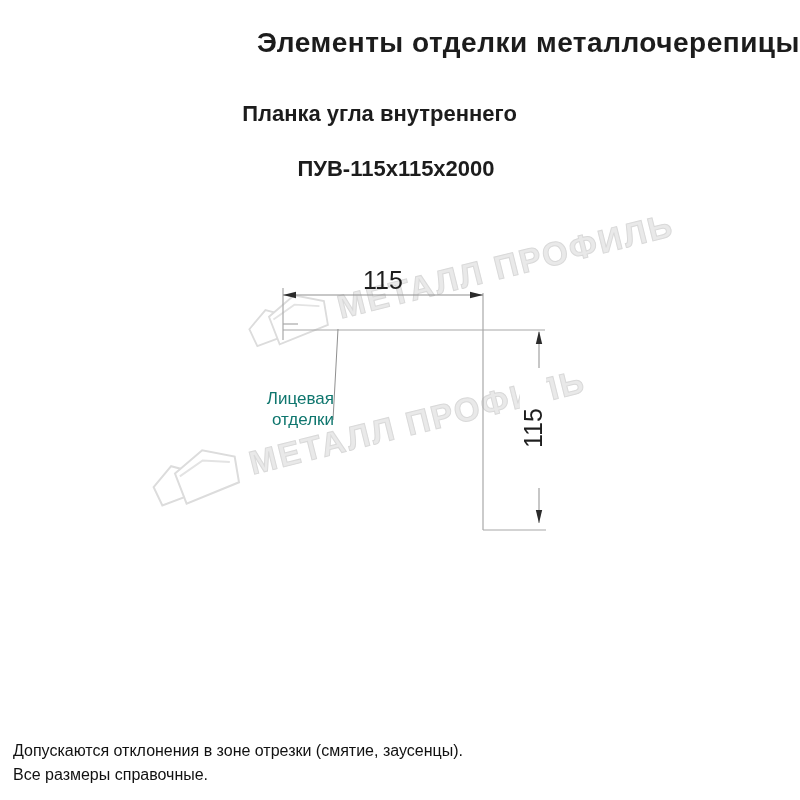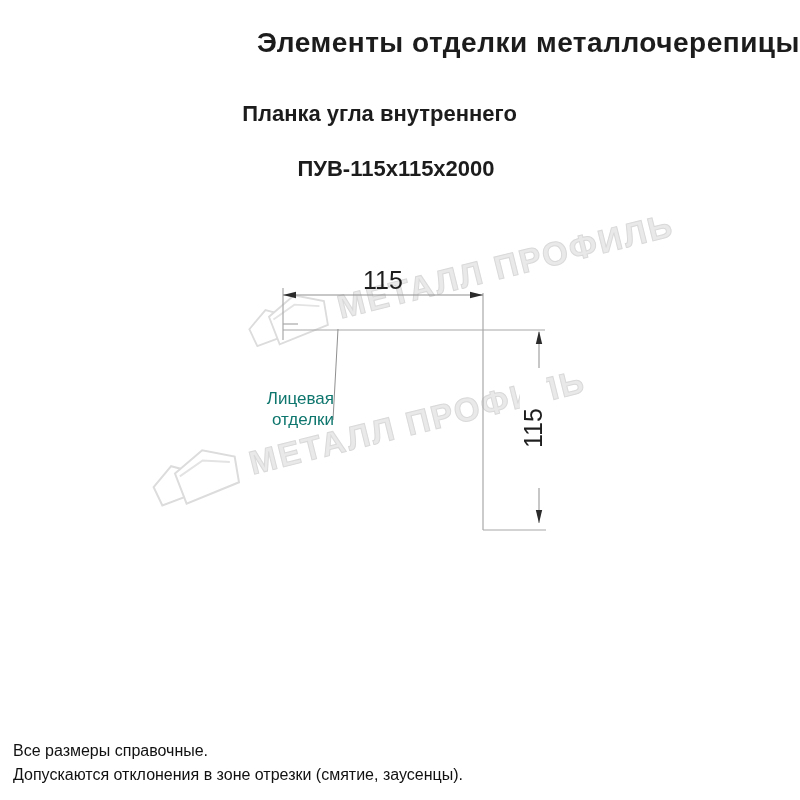--- a/index.html
+++ b/index.html
@@ -131,15 +131,15 @@
 
 <div class="layer-text dim-label-width">115</div>
 <div class="layer-text dim-label-height">115</div>
 
 <div class="layer-text face-label">
   <div>Лицевая</div>
   <div>отделки</div>
 </div>
 
 <div class="layer-text footnotes">
+  <div>Допускаются отклонения в зоне отрезки (смятие, заусенцы).</div>
   <div>Все размеры справочные.</div>
-  <div>Допускаются отклонения в зоне отрезки (смятие, заусенцы).</div>
 </div>
 
 </body></html>

